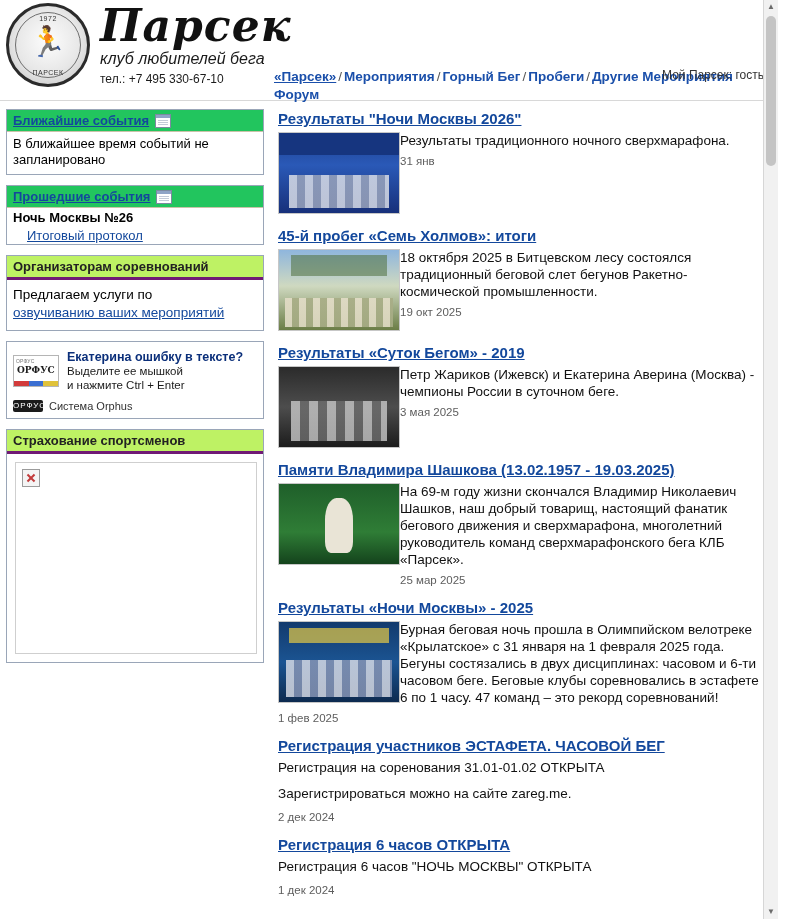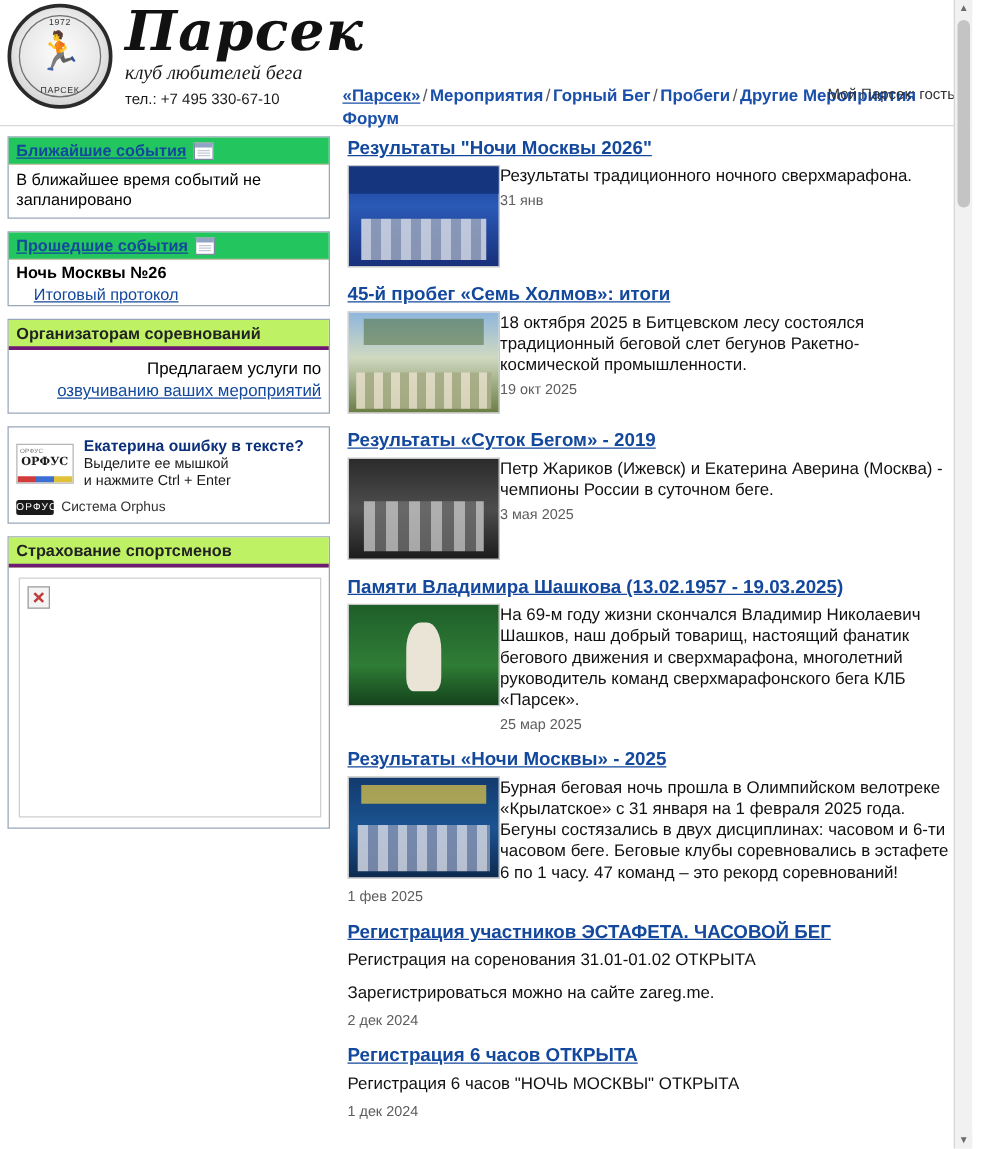--- a/index.html
+++ b/index.html
@@ -90,21 +90,21 @@
   .logo-title {
     font-family: "DejaVu Serif", serif;
     font-size: 44px;
     font-weight: bold;
     font-style: italic;
     line-height: 1;
     color: #111111;
     letter-spacing: 1px;
   }
   .logo-sub {
-    font-family: Liberation Serif, serif;
+    font-family: Liberation Sans, sans-serif;
     font-size: 16px;
     font-style: italic;
     color: #1b1b1b;
     margin-top: 2px;
   }
   .logo-phone {
     font-family: "Liberation Sans", sans-serif;
     font-size: 12px;
     color: #1b1b1b;
     margin-top: 4px;
@@ -219,21 +219,21 @@
     font-size: 13px;
   }
 
   .panel-head.grey {
     background: #bef264;
     color: #222;
     border-bottom: 3px solid #701a75;
     font-weight: bold;
   }
   .org-body {
-    text-align: right;
+    text-align: left;
     padding: 6px 6px 8px 6px;
     font-size: 13.5px;
     line-height: 18px;
   }
   .org-body a {
     color: #13489c;
     text-decoration: underline;
   }
 
   .orphus {

